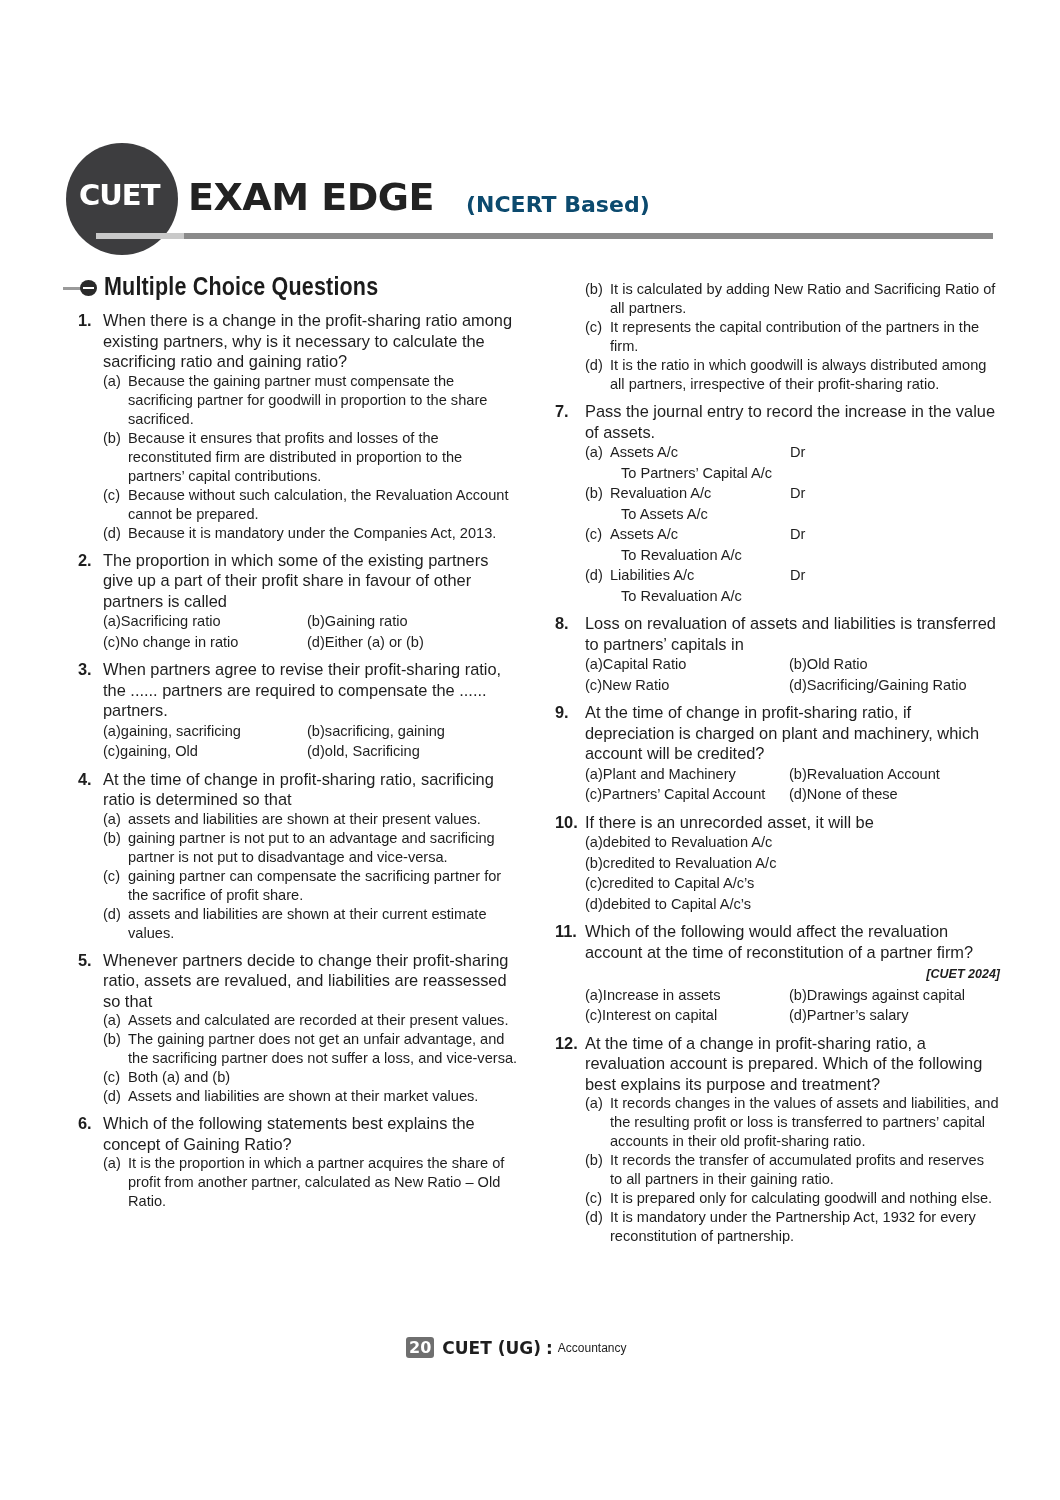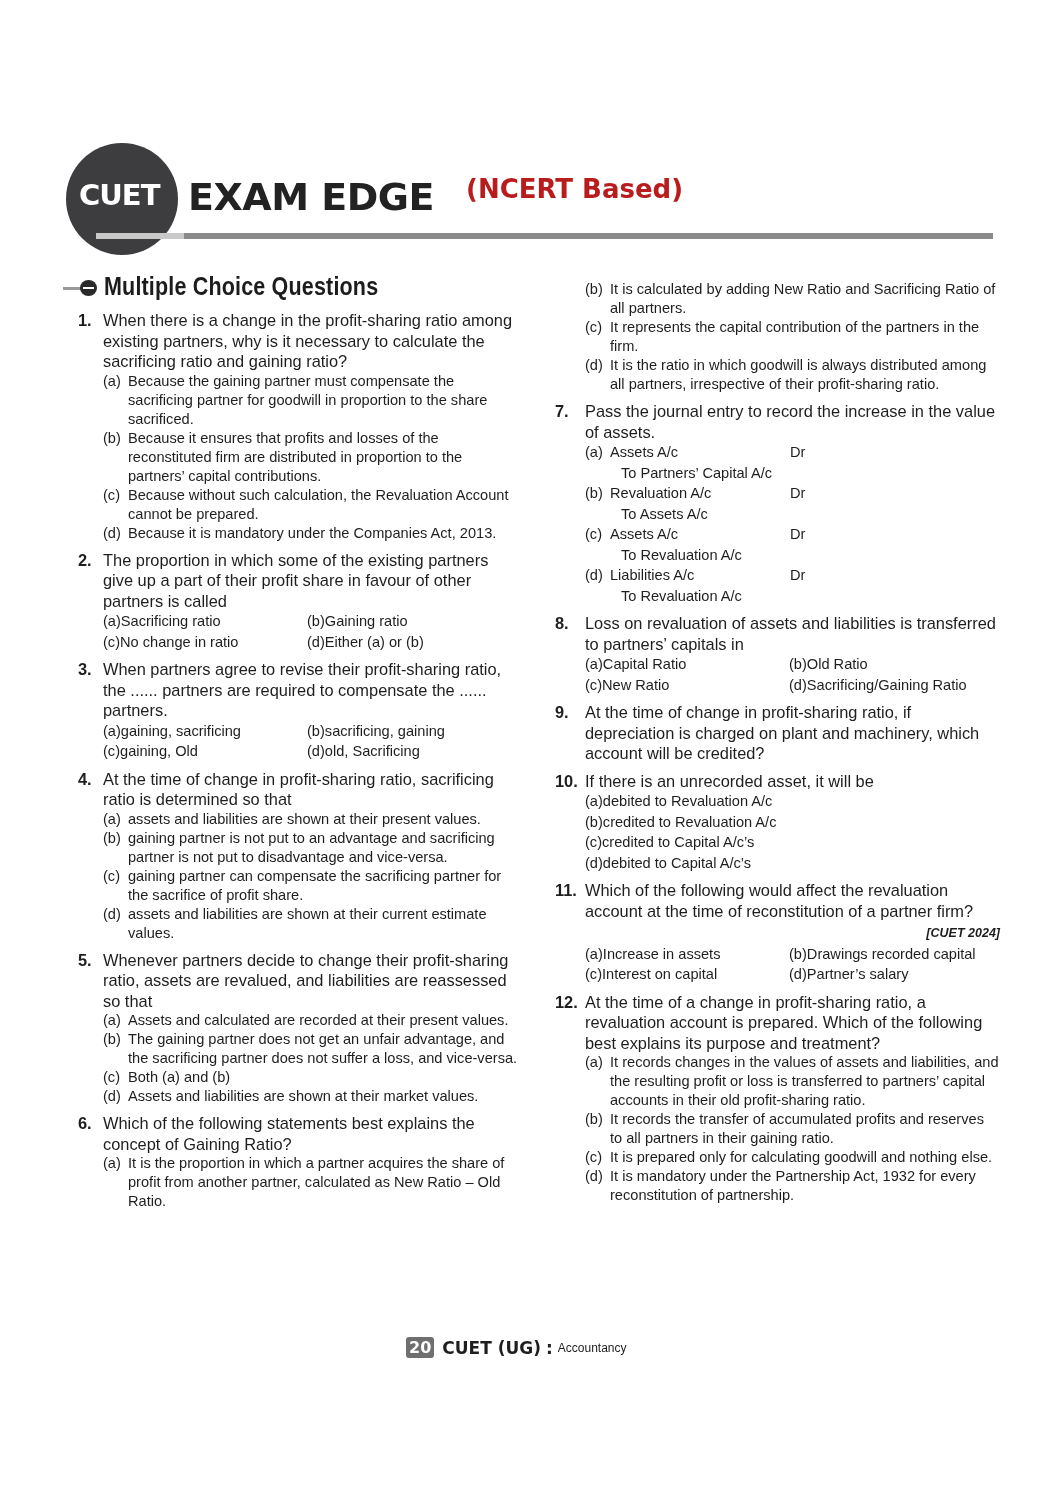--- a/index.html
+++ b/index.html
@@ -6,22 +6,22 @@
   body { width: 1060px; height: 1500px; position: relative; overflow: hidden;
          font-family: "Liberation Sans", "DejaVu Sans", sans-serif; color: #1e1e1e; }
 
   
   .hdr-circle { position: absolute; left: 66px; top: 143px; width: 112px; height: 112px;
                 border-radius: 50%; background: #3d3d3f; }
   .hdr-cuet { position: absolute; left: 79px; top: 178px; font-family: "DejaVu Sans", sans-serif;
               font-weight: bold; font-size: 29px; color: #ffffff; letter-spacing: -1px; text-align: center; }
   .hdr-title { position: absolute; left: 188px; top: 175px; font-family: "DejaVu Sans", sans-serif;
                font-weight: bold; font-size: 38px; color: #222222; letter-spacing: -0.5px; }
-  .hdr-sub { position: absolute; left: 466px; top: 174px; font-family: "DejaVu Sans", sans-serif;
-             font-size: 26px; color: #b91c1c; font-weight: bold; }
+  .hdr-sub { position: absolute; left: 466px; top: 192px; font-family: "DejaVu Sans", sans-serif;
+             font-size: 22px; color: #0c4a6e; font-weight: bold; }
   .hdr-bar-light { position: absolute; left: 96px; top: 233px; width: 88px; height: 6px; background: #c9c9c9; }
   .hdr-bar-dark { position: absolute; left: 184px; top: 233px; width: 809px; height: 6px; background: #8a8a8a; }
 
   
   .sec-line { position: absolute; left: 63px; top: 287px; width: 22px; height: 3px; background: #9a9a9a; }
   .sec-dot { position: absolute; left: 80px; top: 280px; width: 17px; height: 16px; border-radius: 50%; background: #2a2a2a; }
   .sec-dot::after { content: ""; position: absolute; left: 3px; top: 7px; width: 11px; height: 2px; background: #ffffff; }
   .sec-title { position: absolute; left: 104px; top: 272px; font-family: "Liberation Sans", sans-serif;
                font-weight: bold; font-size: 25px; color: #1c1c1c; transform: scaleX(0.86); transform-origin: left center; letter-spacing: 0.2px; }
 
@@ -261,20 +261,26 @@
       <div><span>(c)</span><span>New Ratio</span></div>
       <div><span>(d)</span><span>Sacrificing/Gaining Ratio</span></div>
     </div>
   </div>
 
   <div class="q">
     <div class="q-stem">
       <span class="q-num">9.</span>
       <span class="q-text">At the time of change in profit-sharing ratio, if depreciation is charged on plant and machinery, which account will be credited?</span>
     </div>
+    <div class="opts grid2">
+      <div><span>(a)</span><span>Plant and Machinery</span></div>
+      <div><span>(b)</span><span>Revaluation Account</span></div>
+      <div><span>(c)</span><span>Partners’ Capital Account</span></div>
+      <div><span>(d)</span><span>None of these</span></div>
+    </div>
   </div>
 
   <div class="q">
     <div class="q-stem">
       <span class="q-num">10.</span>
       <span class="q-text">If there is an unrecorded asset, it will be</span>
     </div>
     <div class="opts" style="line-height:20.5px;font-size:14.6px;">
       <div><span>(a)</span><span>debited to Revaluation A/c</span></div>
       <div><span>(b)</span><span>credited to Revaluation A/c</span></div>
@@ -283,21 +289,21 @@
     </div>
   </div>
 
   <div class="q">
     <div class="q-stem">
       <span class="q-num">11.</span>
       <span class="q-text"><span>Which of the following would affect the revaluation account at the time of reconstitution of a partner firm?</span><span class="tag">[CUET 2024]</span></span>
     </div>
     <div class="opts grid2">
       <div><span>(a)</span><span>Increase in assets</span></div>
-      <div><span>(b)</span><span>Drawings recorded capital</span></div>
+      <div><span>(b)</span><span>Drawings against capital</span></div>
       <div><span>(c)</span><span>Interest on capital</span></div>
       <div><span>(d)</span><span>Partner’s salary</span></div>
     </div>
   </div>
 
   <div class="q">
     <div class="q-stem">
       <span class="q-num">12.</span>
       <span class="q-text">At the time of a change in profit-sharing ratio, a revaluation account is prepared. Which of the following best explains its purpose and treatment?</span>
     </div>

